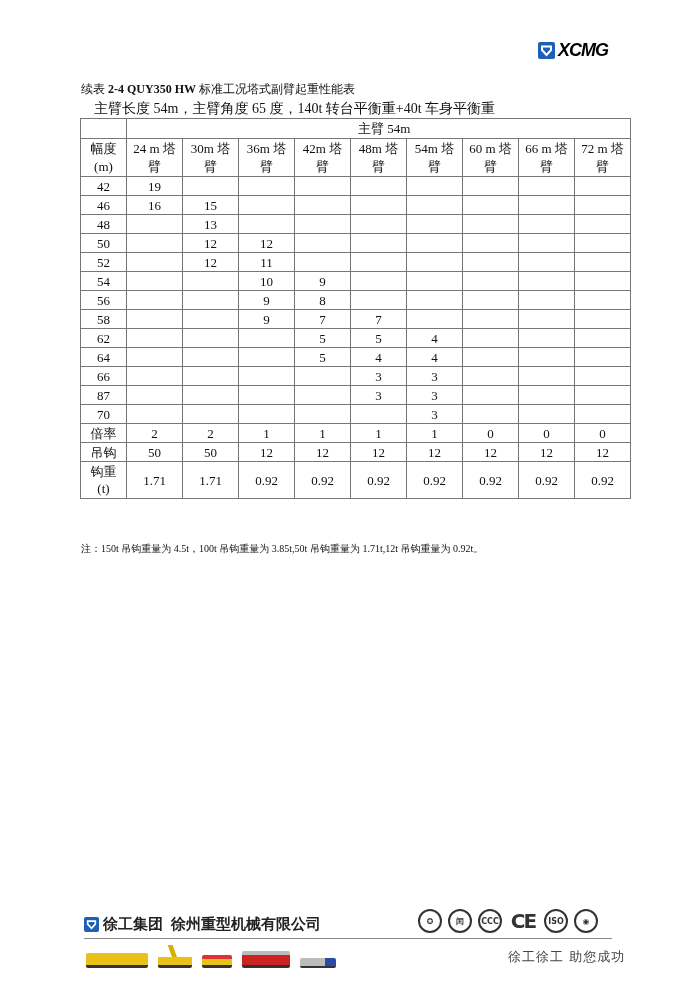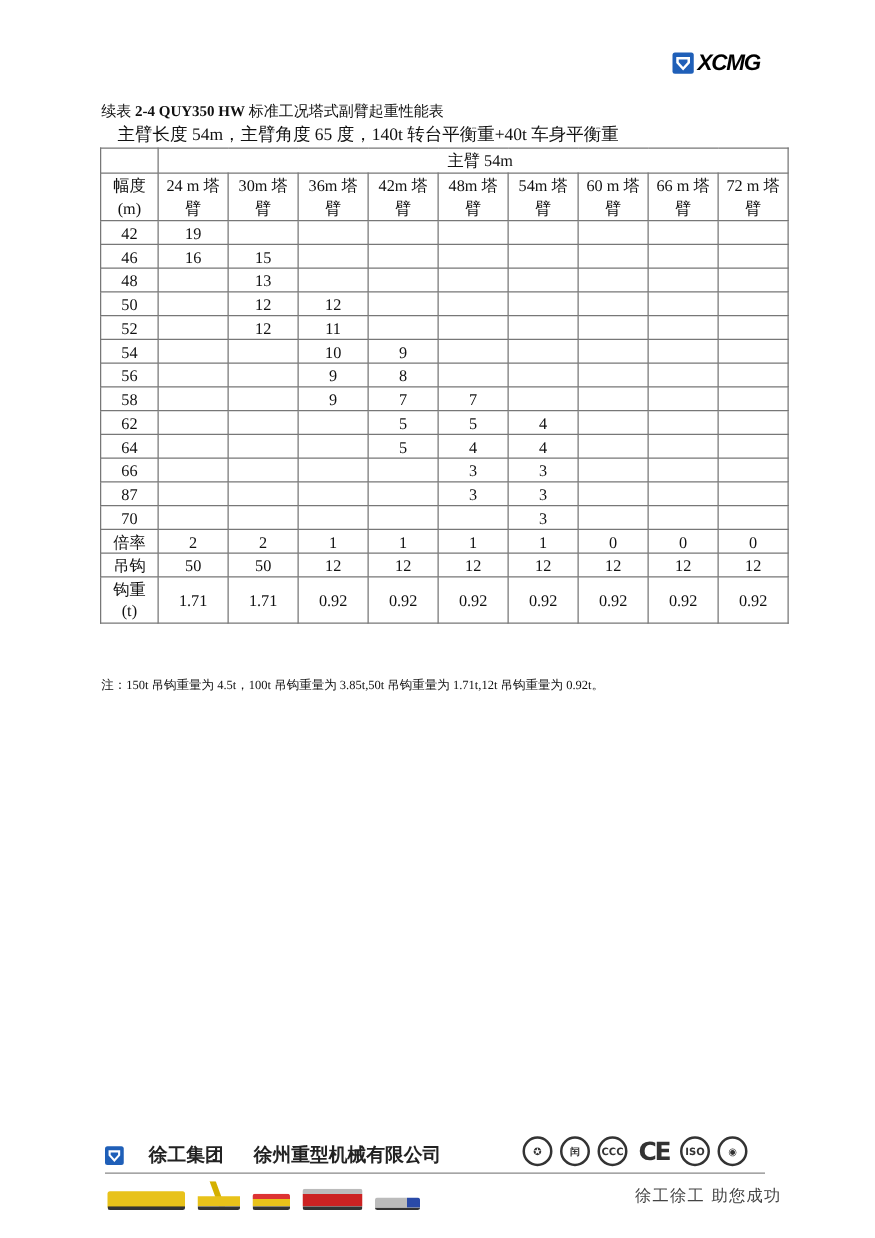--- a/index.html
+++ b/index.html
@@ -18,21 +18,21 @@
   table.perf td { border:1px solid #777; text-align:center; padding:0; height:18px; line-height:17px; }
   table.perf td.first { width:45px; }
   table.perf td.col { width:55px; }
   table.perf tr.h1 td { height:19px; }
   table.perf tr.h2 td { height:37px; line-height:18px; }
   table.perf tr.big td { height:36px; }
   .main-boom-label { text-align:left !important; padding-left:231px !important; }
 
   .note { position:absolute; left:81px; top:540px; font-size:10px; line-height:18px; white-space:nowrap; }
 
-  .footer-company { position:absolute; left:84px; top:915px; display:flex; align-items:center; gap:20px; font-family:"DejaVu Sans","Liberation Sans",sans-serif; font-weight:bold; font-size:15px; color:#222; }
+  .footer-company { position:absolute; left:84px; top:915px; display:flex; align-items:center; gap:4px; font-family:"DejaVu Sans","Liberation Sans",sans-serif; font-weight:bold; font-size:15px; color:#222; }
   .footer-company .mark { width:15px; height:15px; background:#1f5fb8; border-radius:2px; display:flex; align-items:center; justify-content:center; }
   .footer-line { position:absolute; left:84px; top:938px; width:528px; height:1px; background:#888; }
   .cert-row { position:absolute; left:418px; top:909px; display:flex; gap:6px; align-items:center; }
   .cert { width:24px; height:24px; border:2px solid #333; border-radius:50%; box-sizing:border-box; display:flex; align-items:center; justify-content:center; font-family:"DejaVu Sans",sans-serif; font-size:8px; font-weight:bold; color:#333; }
   .cert.ce { border:none; font-size:20px; width:30px; letter-spacing:-2px; }
   .machines { position:absolute; left:86px; top:944px; display:flex; gap:10px; align-items:flex-end; height:24px; }
   .machine { position:relative; height:12px; border-radius:2px; }
   .slogan { position:absolute; left:508px; top:948px; font-family:"DejaVu Sans",sans-serif; font-size:13px; color:#444; letter-spacing:1px; }
 </style>
 </head>

